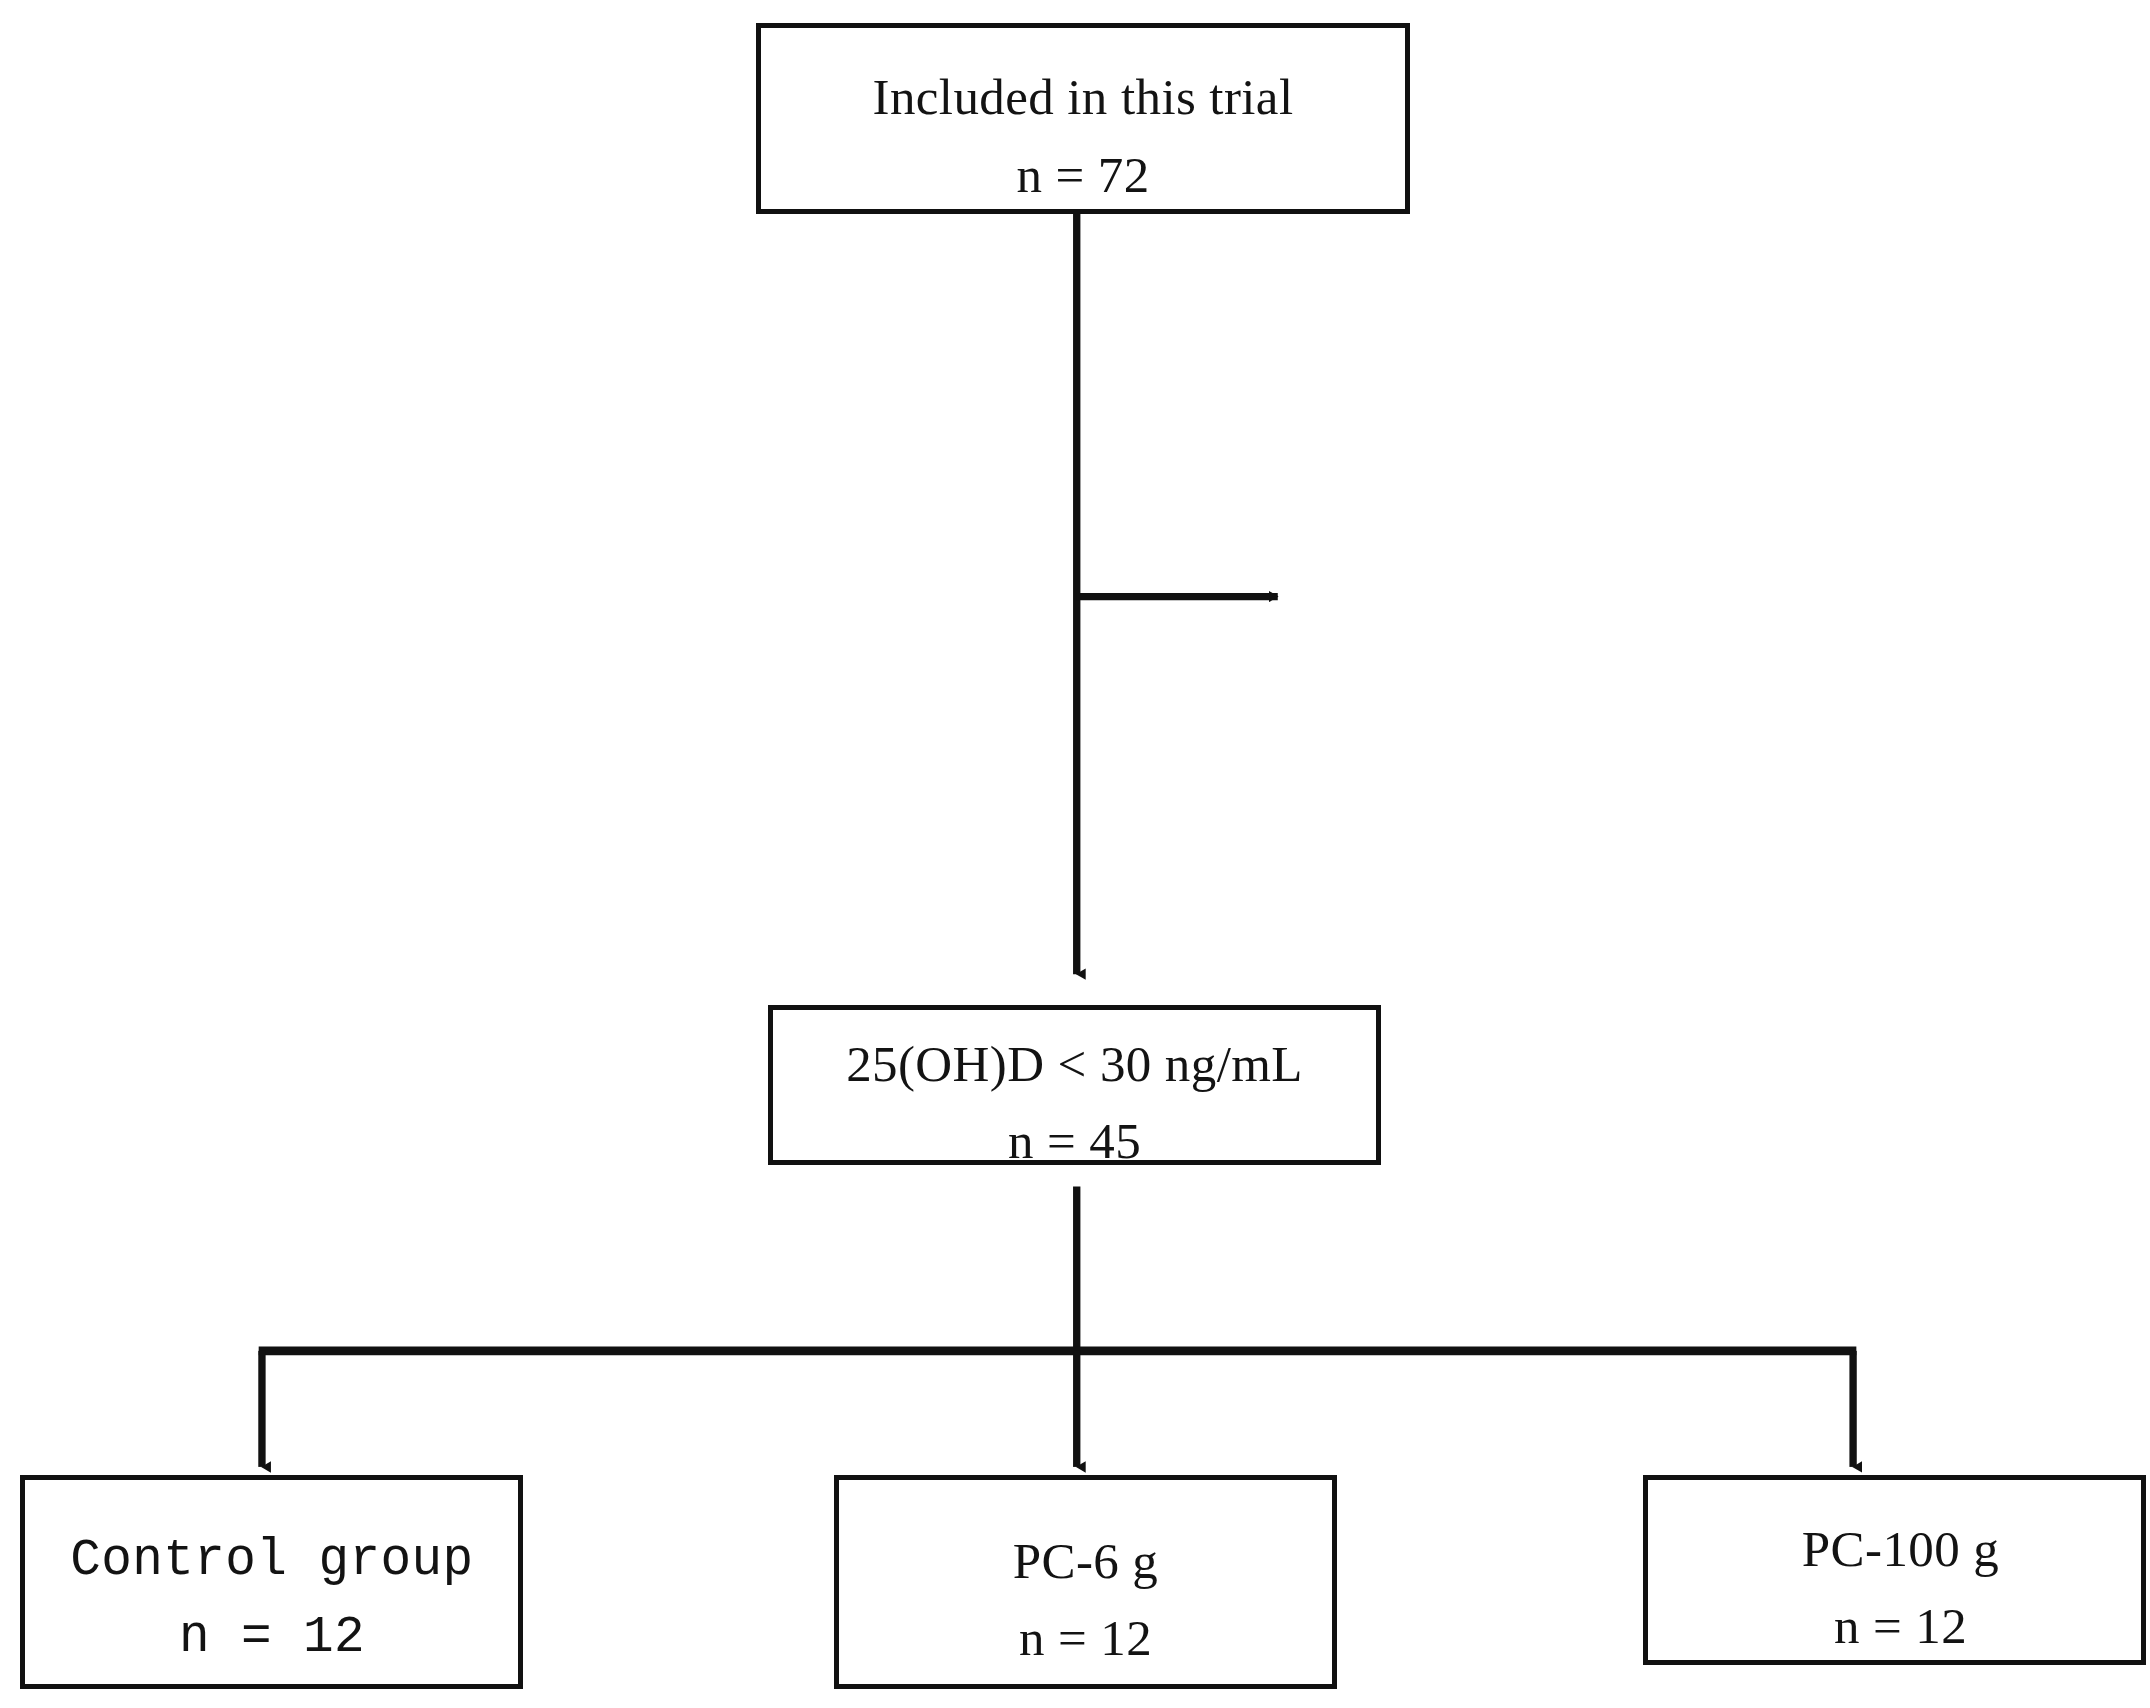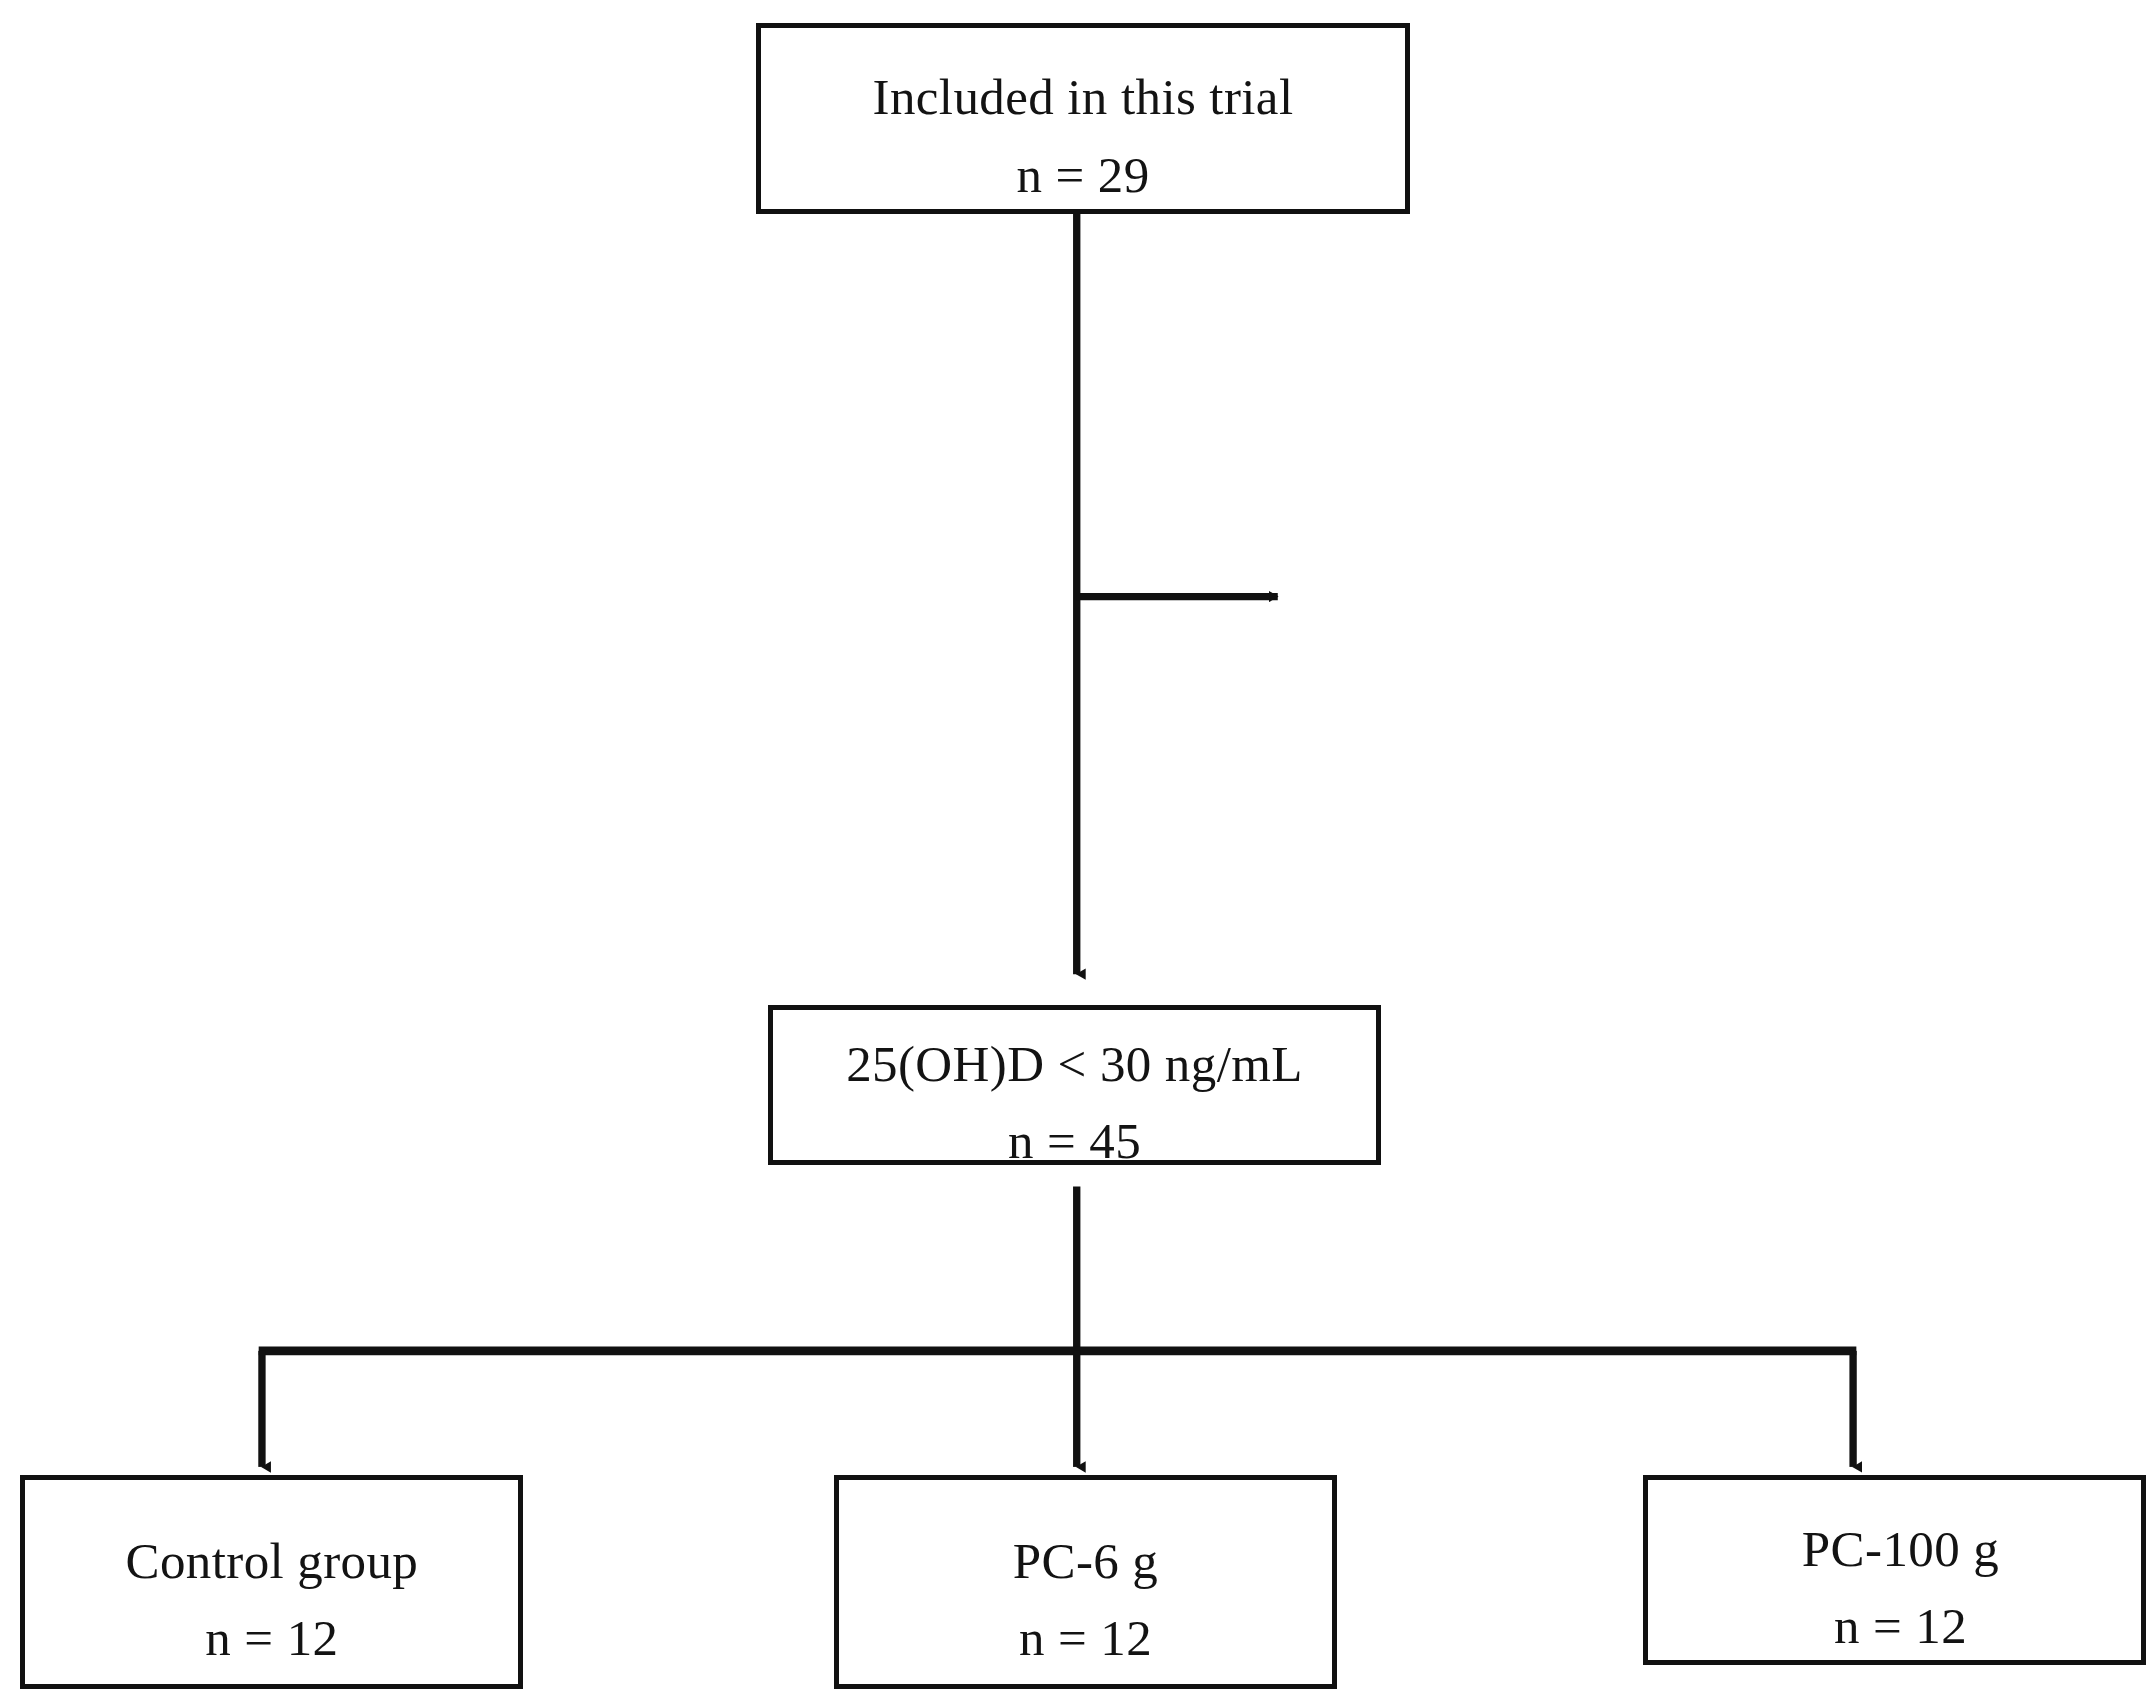--- a/index.html
+++ b/index.html
@@ -51,21 +51,21 @@
     color: #131313;
     white-space: nowrap;
     letter-spacing: 0.4px;
   }
   .node.centered .node-line:first-child { margin-bottom: 11.4px; margin-top: 35px; }
 
   
   #node-included      { left: 756px;  top: 23px;   width: 654px;  height: 191px; }
   #node-exclusion     { left: 1287px; top: 396px;  width: 836px; height: 409px; }
   #node-vitamind      { left: 768px;  top: 1005px; width: 613px;  height: 160px; }
-  #node-control       { left: 20.4px;   top: 1475px; width: 503px;  height: 214px; }
+  #node-control       { left: 20.4px;   top: 1475px; width: 503px;  height: 214px; font-family: Liberation Mono, monospace; }
   #node-pc10          { left: 834px; top: 1475px; width: 503px;  height: 214px; }
   #node-pc100         { left: 1643px; top: 1475px; width: 503px;  height: 190px; padding-left: 12px; }
 
   #node-exclusion .node-line { font-size: 49px; line-height: 1.1; }
 </style>
 </head>
 <body>
 
 <div id="flow-root">
 
@@ -89,21 +89,21 @@
 
     <line x1="320" y1="1653" x2="320" y2="1795" stroke="#111111" stroke-width="9" marker-end="url(#arrowdown)"></line>
 
     <line x1="1317" y1="1653" x2="1317" y2="1795" stroke="#111111" stroke-width="9" marker-end="url(#arrowdown)"></line>
 
     <line x1="2267" y1="1653" x2="2267" y2="1795" stroke="#111111" stroke-width="9" marker-end="url(#arrowdown)"></line>
   </svg>
 
   <div class="node centered" id="node-included">
     <div class="node-line">Included in this trial</div>
-    <div class="node-line">n = 29</div>
+    <div class="node-line">n = 72</div>
   </div>
 
 
   <div class="node centered" id="node-vitamind">
     <div class="node-line">25(OH)D &lt; 30 ng/mL</div>
     <div class="node-line">n = 45</div>
   </div>
 
   <div class="node centered" id="node-control">
     <div class="node-line">Control group</div>

